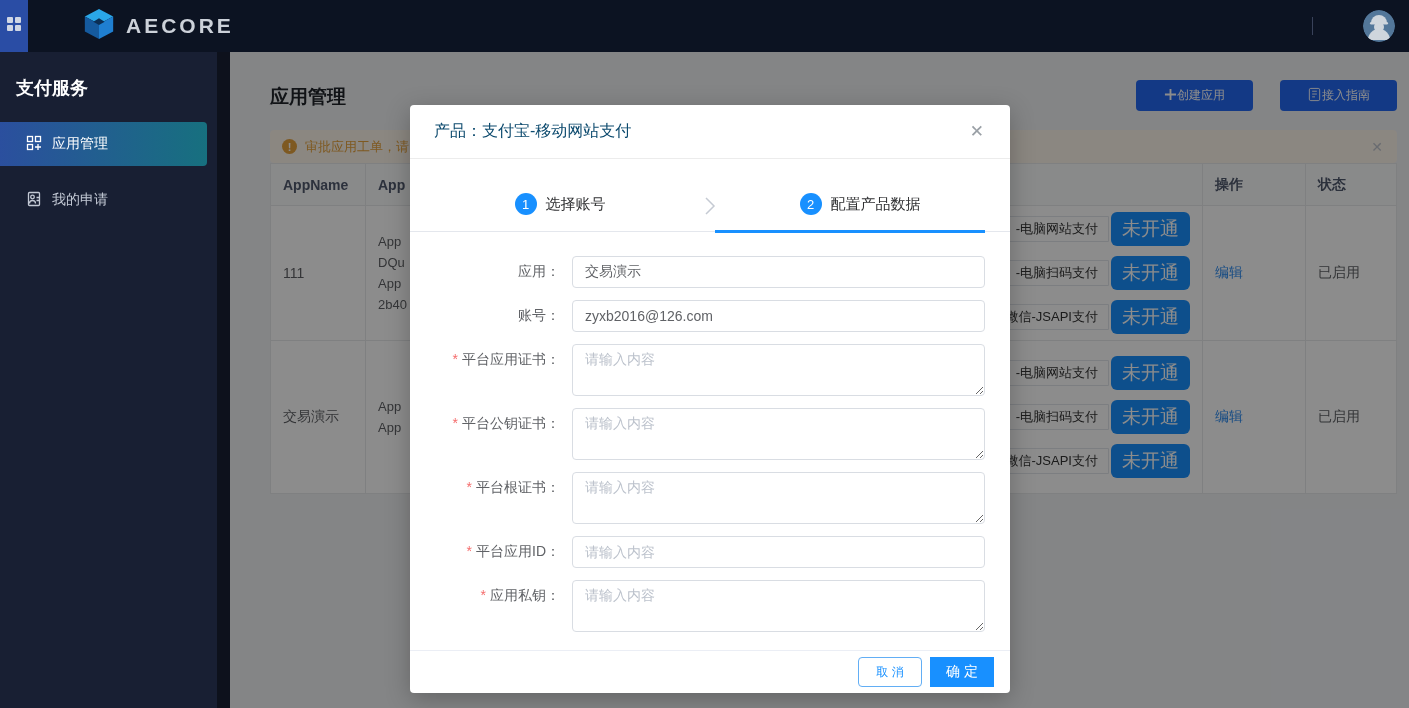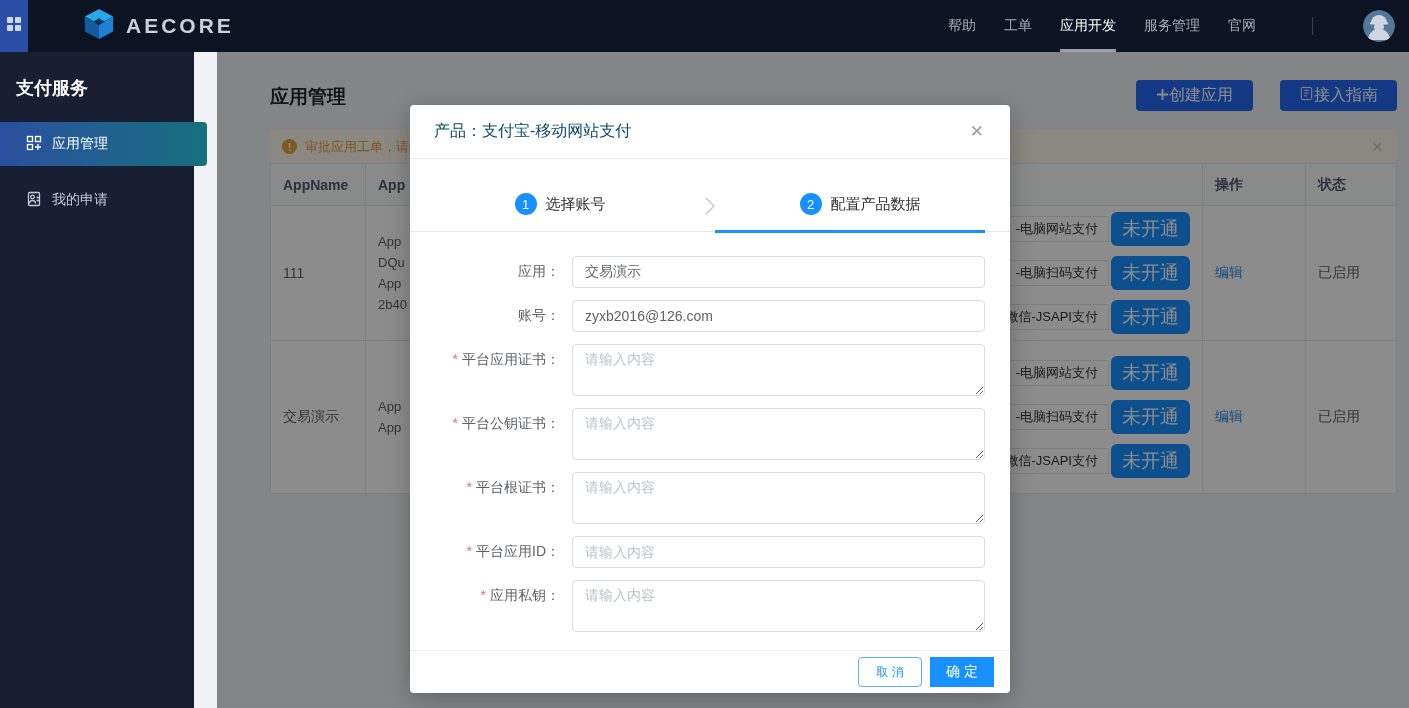--- a/index.html
+++ b/index.html
@@ -13,30 +13,30 @@
   .brand { display:flex; align-items:center; gap:10px; margin-left:22px; }
   .brand-text { color:#ccd1d9; font-size:21px; font-weight:bold; letter-spacing:3px; }
   .nav-spacer { flex:1; }
   .nav-menu { display:flex; align-items:center; gap:28px; height:52px; }
   .nav-item { color:#a7adb9; font-size:14px; height:52px; display:flex; align-items:center; cursor:pointer; border-bottom:3px solid transparent; padding-top:3px; }
   .nav-item.active { color:#fff; border-bottom-color:rgba(255,255,255,.6); }
   .nav-divider { width:1px; height:18px; background:#39425a; margin:0 18px 0 24px; }
   .avatar { width:32px; height:32px; border-radius:50%; overflow:hidden; margin-right:14px; cursor:pointer; flex:0 0 auto; }
 
   
-  .sidebar { position:absolute; top:52px; left:0; bottom:0; width:194px; background:#181f33; z-index:60; }
+  .sidebar { position:absolute; top:52px; left:0; bottom:0; width:230px; background:#181f33; z-index:60; }
   .side-title { color:#ffffff; font-size:18px; font-weight:bold; padding:24px 0 22px 16px; }
   .side-item { height:44px; display:flex; align-items:center; gap:10px; padding-left:26px; color:#c3c9d5; font-size:14px; cursor:pointer; width:207px; margin-bottom:12px; }
   .side-item.active { background:linear-gradient(90deg,#2b4f9e 0%,#17707f 100%); color:#fff; border-radius:0 4px 4px 0; }
 
   
   .main { position:absolute; top:52px; left:217px; right:0; bottom:0; background:#f0f2f5; }
   .page-title { position:absolute; top:32px; left:53px; font-size:19px; font-weight:600; color:#1f2329; }
   .top-btns { position:absolute; top:28px; right:12px; display:flex; gap:27px; }
-  .blue-btn { height:31px; min-width:117px; background:#2468f2; color:#fff; font-size:16px; border:none; border-radius:4px; display:flex; align-items:center; justify-content:center; cursor:pointer; padding:12px 14px; font-family:inherit; }
+  .blue-btn { height:31px; min-width:117px; background:#2468f2; color:#fff; font-size:12px; border:none; border-radius:4px; display:flex; align-items:center; justify-content:center; cursor:pointer; padding:12px 14px; font-family:inherit; }
 
   .alert { position:absolute; top:78px; left:53px; right:12px; height:33px; background:#fdf6ec; border-radius:4px; display:flex; align-items:center; padding:0 12px; }
   .alert-ico { width:15px; height:15px; border-radius:50%; background:#e6a23c; color:#fff; font-size:11px; font-weight:bold; display:flex; align-items:center; justify-content:center; margin-right:8px; flex:0 0 auto; }
   .alert-text { color:#e6a23c; font-size:13px; flex:1; white-space:nowrap; overflow:hidden; }
   .alert-close { color:#c0c4cc; font-size:14px; cursor:pointer; padding:2px; }
 
   
   .table { position:absolute; top:111px; left:53px; right:12px; background:#fff; border:1px solid #e8eaec; font-size:14px; }
   .t-head, .t-row { display:grid; grid-template-columns:95px 145px 1fr 103px 90px; }
   .t-head { background:#fafbfc; height:42px; color:#515a6e; font-weight:600; border-bottom:1px solid #e8eaec; }
@@ -106,27 +106,20 @@
         <svg width="34" height="34" viewBox="0 0 36 36">
           <polygon points="18,2 33,10 18,18 3,10" fill="#2aa7e8"></polygon>
           <polygon points="3,10 18,18 18,34 3,26" fill="#155a9e"></polygon>
           <polygon points="33,10 33,26 18,34 18,18" fill="#1f7fd1"></polygon>
           <polygon points="18,12 24,15.5 18,19 12,15.5" fill="#0c2f55"></polygon>
         </svg>
       </span>
       <span class="brand-text">AECORE</span>
     </div>
     <div class="nav-spacer"></div>
-    <div class="nav-menu">
-        <div class="nav-item">帮助</div>
-        <div class="nav-item">工单</div>
-        <div class="nav-item active">应用开发</div>
-        <div class="nav-item">服务管理</div>
-        <div class="nav-item">官网</div>
-      </div>
     <div class="nav-divider"></div>
     <div class="avatar">
       <svg width="32" height="32" viewBox="0 0 32 32">
         <circle cx="16" cy="16" r="16" fill="#53779a"></circle>
         <path d="M8 13a8 8 0 0 1 16 0z" fill="#cfd6dd"></path>
         <rect x="7" y="12" width="18" height="2.5" rx="1.2" fill="#cfd6dd"></rect>
         <circle cx="16" cy="17" r="5" fill="#cfd6dd"></circle>
         <path d="M5 30a11 11 0 0 1 22 0z" fill="#cfd6dd"></path>
       </svg>
     </div>

